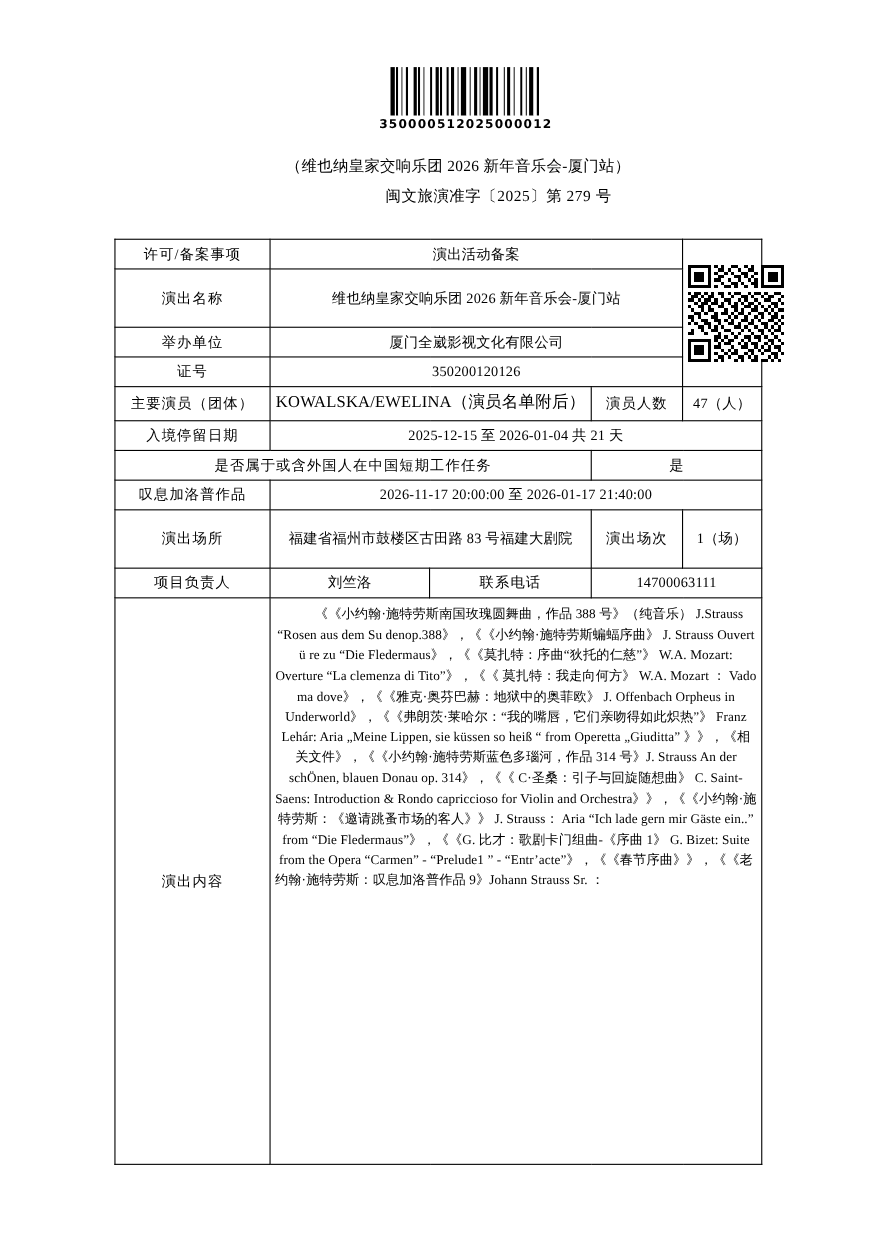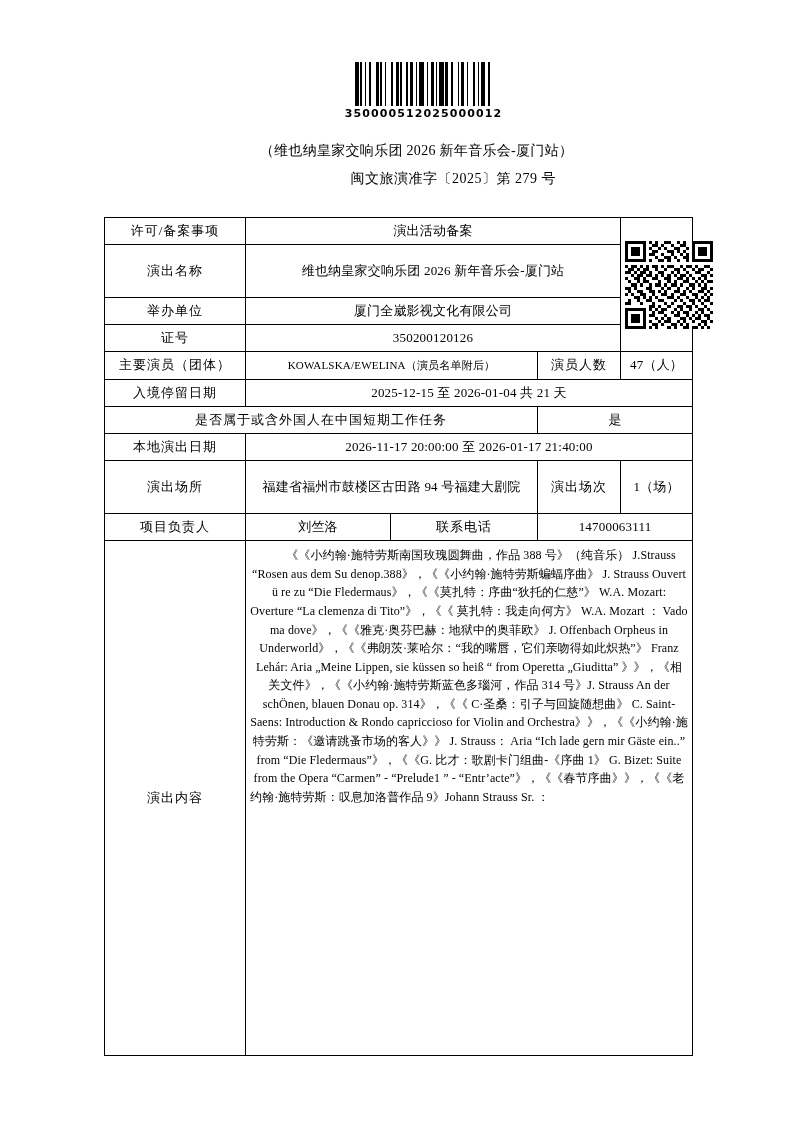--- a/index.html
+++ b/index.html
@@ -419,43 +419,43 @@
         <td class="val" colspan="3">厦门全崴影视文化有限公司</td>
       </tr>
 
       <tr>
         <td class="label">证号</td>
         <td class="val" colspan="3">350200120126</td>
       </tr>
 
       <tr>
         <td class="label">主要演员（团体）</td>
-        <td class="val" colspan="2" style="font-size:11px">KOWALSKA/EWELINA（演员名单附后）</td>
+        <td class="val" colspan="2" style="font-size:15px">KOWALSKA/EWELINA（演员名单附后）</td>
         <td class="label">演员人数</td>
         <td class="val">47（人）</td>
       </tr>
 
       <tr>
         <td class="label">入境停留日期</td>
         <td class="val" colspan="4">2025-12-15 至 2026-01-04 共 21 天</td>
       </tr>
 
       <tr>
         <td class="label" colspan="3">是否属于或含外国人在中国短期工作任务</td>
         <td class="val" colspan="2">是</td>
       </tr>
 
       <tr>
-        <td class="label">本地演出日期</td>
+        <td class="label">叹息加洛普作品</td>
         <td class="val" colspan="4">2026-11-17 20:00:00 至 2026-01-17 21:40:00</td>
       </tr>
 
       <tr>
         <td class="label">演出场所</td>
-        <td class="val" colspan="2" style="height:46px">福建省福州市鼓楼区古田路 94 号福建大剧院</td>
+        <td class="val" colspan="2" style="height:46px">福建省福州市鼓楼区古田路 83 号福建大剧院</td>
         <td class="label">演出场次</td>
         <td class="val">1（场）</td>
       </tr>
 
       <tr>
         <td class="label">项目负责人</td>
         <td class="val">刘竺洛</td>
         <td class="label">联系电话</td>
         <td class="val" colspan="2">14700063111</td>
       </tr>

